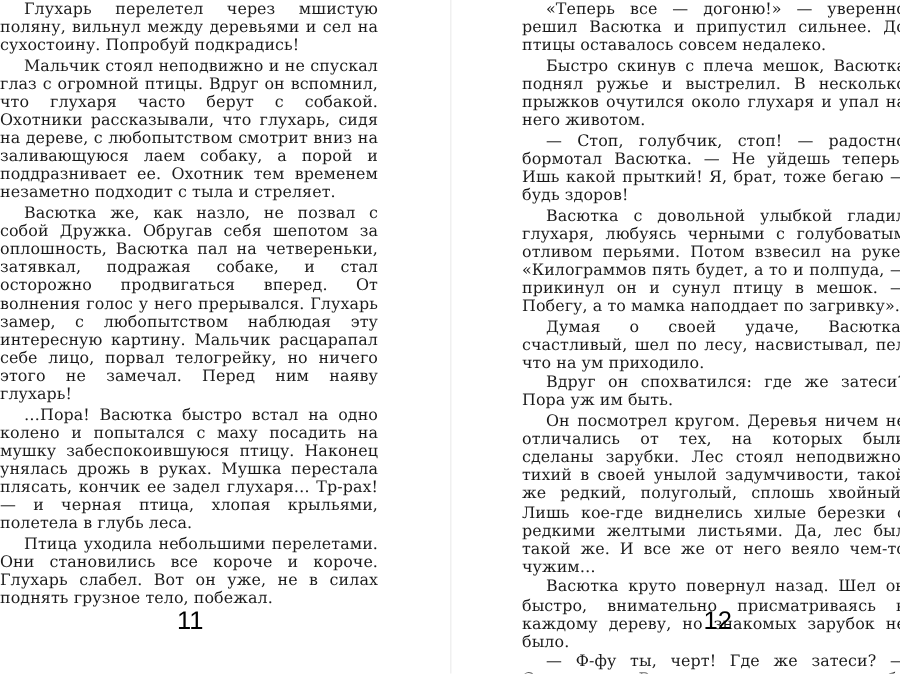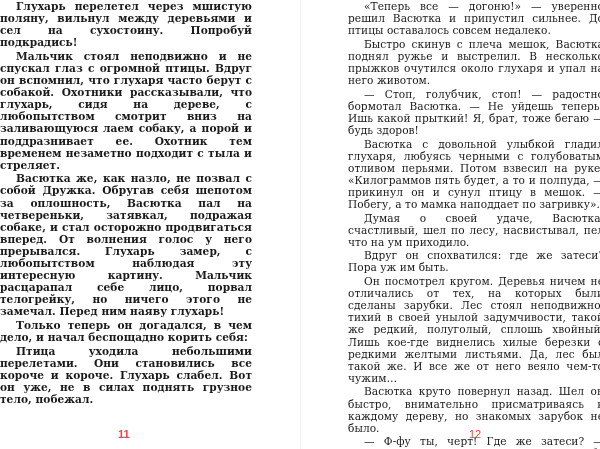--- a/index.html
+++ b/index.html
@@ -30,21 +30,20 @@
     }
     .page {
       position: absolute;
       top: 0;
       height: 449px;
       overflow: hidden;
     }
     .page-left {
       left: 0;
       width: 300px;
-      font-weight: bold;
     }
     .page-right {
       left: 300px;
       width: 300px;
     }
     .text-block {
       position: absolute;
       top: 0px;
       font-size: 10.6px;
       line-height: 12.1px;
@@ -59,45 +58,45 @@
       left: 48px;
       width: 256px;
     }
     .para {
       margin: 0 0 1.5px 0;
       text-indent: 16px;
       hyphens: manual;
     }
     .page-number {
       position: absolute;
-      top: 428px;
+      top: 404px;
       font-family: "Liberation Sans", "DejaVu Sans", sans-serif;
-      font-size: 11px;
-      color: #ef4444;
+      font-size: 17px;
+      color: #000000;
     }
     .page-left .page-number {
       left: 118px;
     }
     .page-right .page-number {
       left: 169px;
     }
   </style>
 </head>
 <body>
 
 <div class="spread">
 
   <div class="gutter-line"></div>
 
   <div class="page page-left">
     <div class="text-block">
       <p class="para">Глухарь перелетел через мшистую поляну, вильнул между деревьями и сел на сухостоину. Попробуй подкрадись!</p>
       <p class="para">Мальчик стоял неподвижно и не спускал глаз с огромной птицы. Вдруг он вспомнил, что глухаря часто берут с собакой. Охотники рассказывали, что глухарь, сидя на дереве, с любопытством смотрит вниз на заливающуюся лаем собаку, а порой и поддразнивает ее. Охотник тем временем незаметно подходит с тыла и стреляет.</p>
       <p class="para">Васютка же, как назло, не позвал с собой Дружка. Обругав себя шепотом за оплошность, Васютка пал на четвереньки, затявкал, подражая собаке, и стал осторожно продвигаться вперед. От волнения голос у него прерывался. Глухарь замер, с любопытством наблюдая эту интересную картину. Мальчик расцарапал себе лицо, порвал телогрейку, но ничего этого не замечал. Перед ним наяву глухарь!</p>
-      <p class="para">Только теперь он догадался, в чем дело, и начал беспощадно корить себя:</p>
+      <p class="para">…Пора! Васютка быстро встал на одно колено и попытался с маху посадить на мушку забеспокоившуюся птицу. Наконец унялась дрожь в руках. Мушка перестала плясать, кончик ее задел глухаря… Тр-рах! — и черная птица, хлопая крыльями, полетела в глубь леса.</p>
       <p class="para">Птица уходила небольшими перелетами. Они становились все короче и короче. Глухарь слабел. Вот он уже, не в силах поднять грузное тело, побежал.</p>
     </div>
     <div class="page-number">11</div>
   </div>
 
   <div class="page page-right">
     <div class="text-block">
       <p class="para">«Теперь все — догоню!» — уверенно решил Васютка и припустил сильнее. До птицы оставалось совсем недалеко.</p>
       <p class="para">Быстро скинув с плеча мешок, Васютка поднял ружье и выстрелил. В несколько прыжков очутился около глухаря и упал на него животом.</p>
       <p class="para">— Стоп, голубчик, стоп! — радостно бормотал Васютка. — Не уйдешь теперь! Ишь какой прыткий! Я, брат, тоже бегаю — будь здоров!</p>

